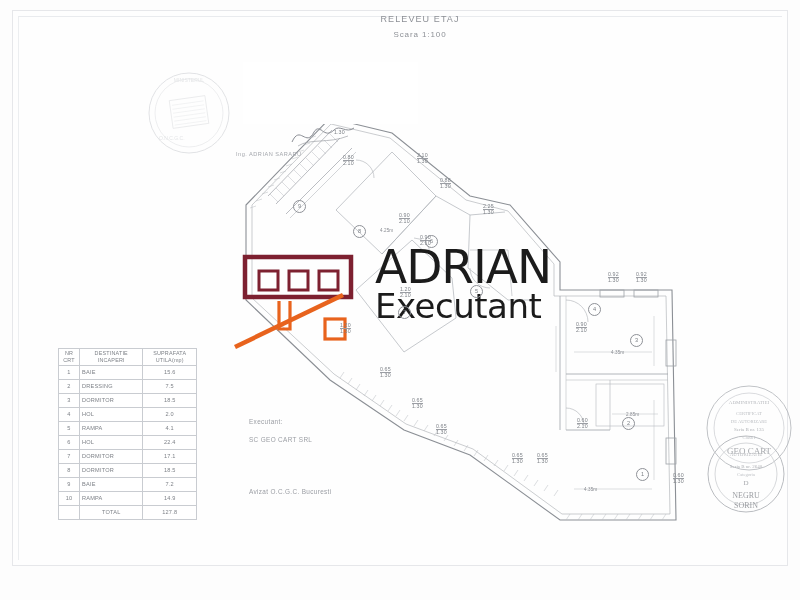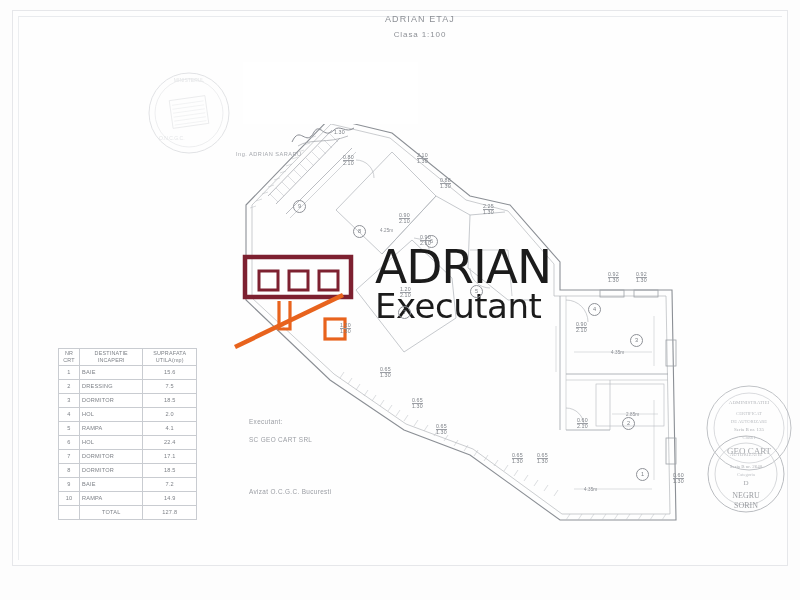--- a/index.html
+++ b/index.html
@@ -99,22 +99,22 @@
 </style>
 </head>
 <body>
 
 <div id="root">
 
   <div class="frame"></div>
   <div class="frame-inner"></div>
 
   <div class="title-block">
-    <div>ADRIAN ETAJ</div>
-    <div class="sub">Clasa 1:100</div>
+    <div>RELEVEU ETAJ</div>
+    <div class="sub">Scara 1:100</div>
   </div>
 
   <svg id="plan" viewBox="0 0 800 600" xmlns="http://www.w3.org/2000/svg">
     <defs>
       <g id="hatchwall"></g>
     </defs>
     <g stroke="#9fa3a9" fill="none" stroke-width="0.8" stroke-linejoin="miter">
 
       <path d="M246,205 L330,118 L392,133 L470,196 L510,205 L560,262 L560,290
                L672,290 L676,520 L560,520 L470,455 L404,430 L330,380 L246,300 Z" stroke="#8b8f95" stroke-width="1.1"></path>

